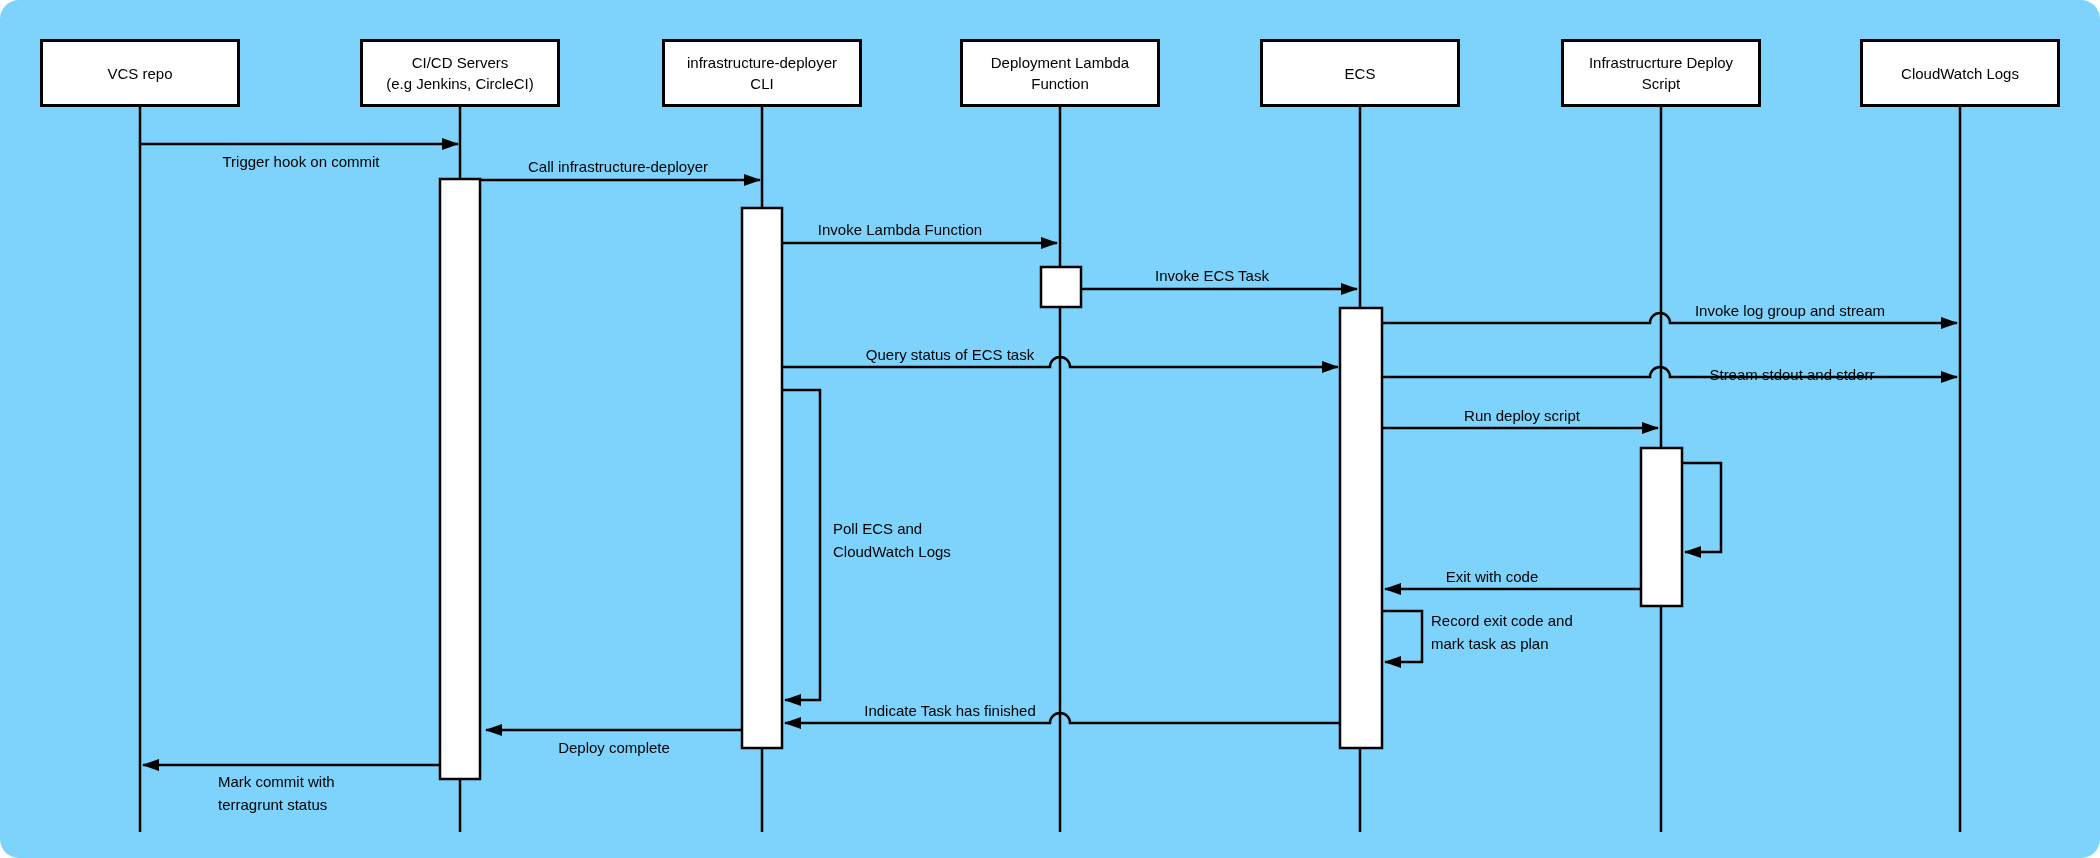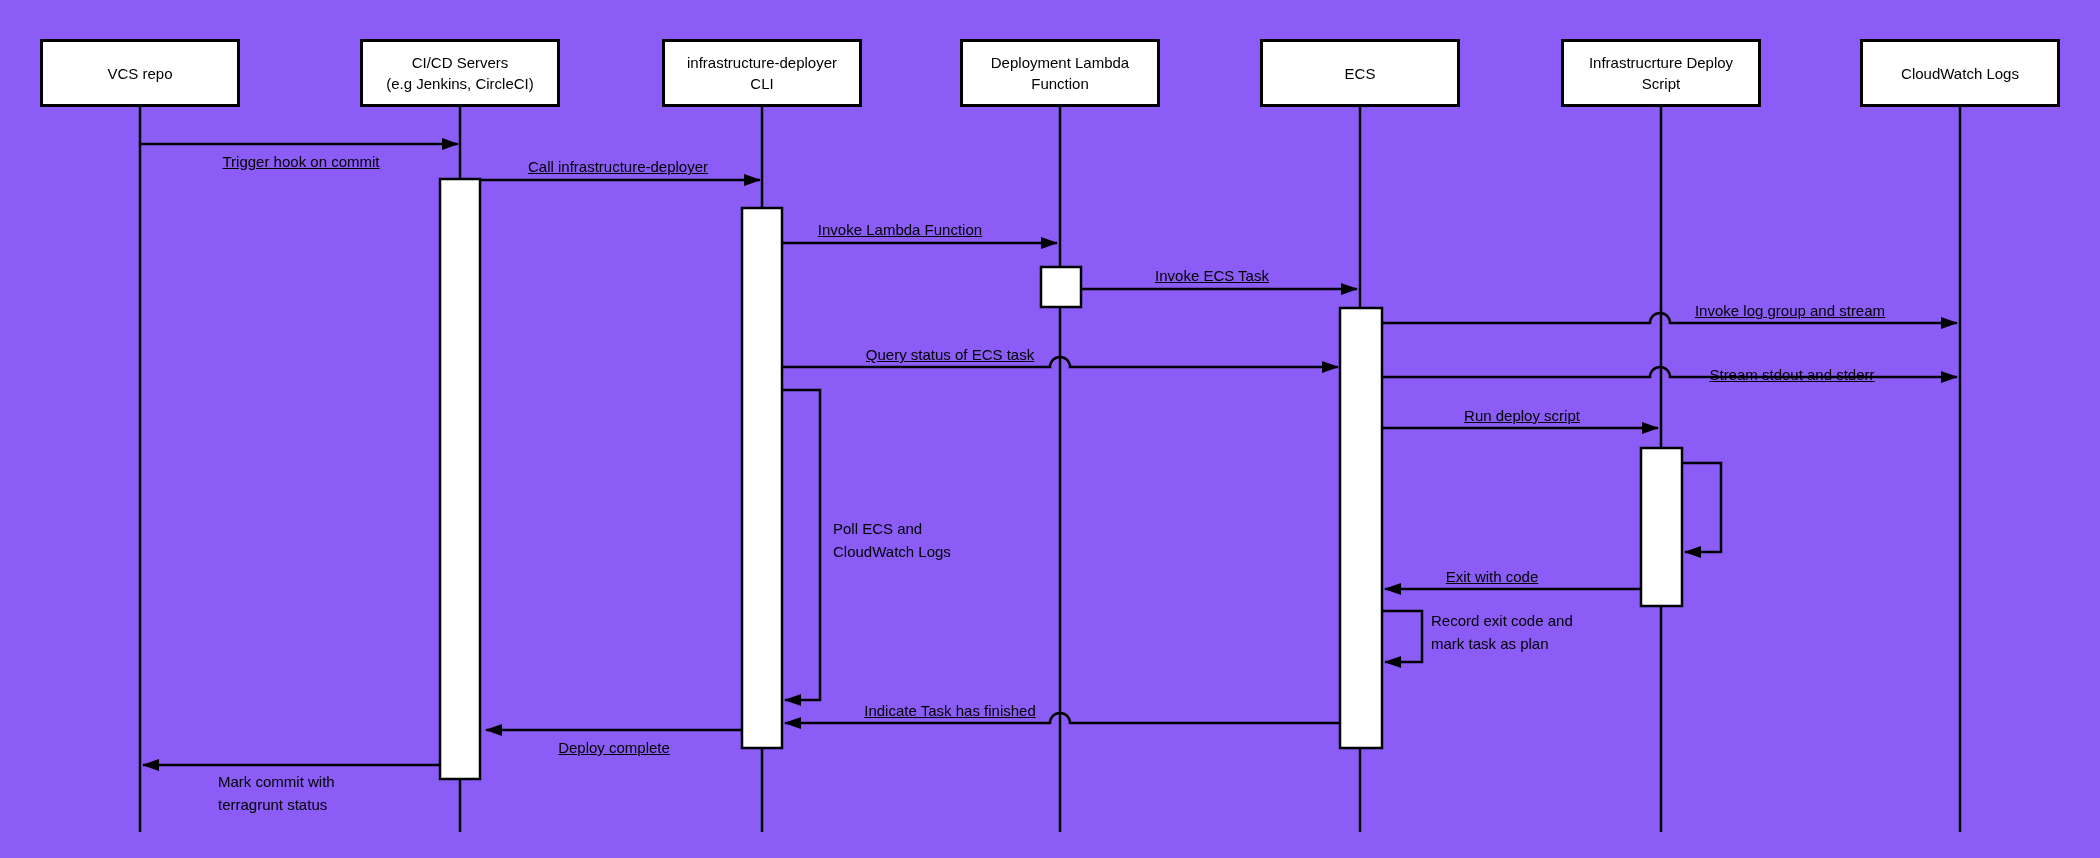--- a/index.html
+++ b/index.html
@@ -4,24 +4,25 @@
 <style>
   html, body {
     margin: 0;
     padding: 0;
     background: #ffffff;
   }
   .canvas {
     position: relative;
     width: 2100px;
     height: 858px;
-    background: #8b5cf6;
+    background: #7dd3fc;
     font-family: "Liberation Sans", sans-serif;
     color: #000000;
     overflow: hidden;
+    border-radius: 19px;
   }
   .canvas svg {
     position: absolute;
     left: 0;
     top: 0;
   }
   .actor {
     position: absolute;
     top: 39px;
     width: 200px;
@@ -39,21 +40,20 @@
   }
   .msg-label {
     position: absolute;
     font-size: 15px;
     line-height: 23px;
     white-space: nowrap;
   }
   .msg-label.centered {
     transform: translateX(-50%);
     text-align: left;
-    text-decoration: underline;
   }
 </style>
 </head>
 <body>
 
 <div class="canvas">
 
   <svg width="2100" height="858" viewBox="0 0 2100 858">
     <defs>
       <marker id="arrow" markerWidth="18" markerHeight="12" refX="16" refY="6" orient="auto" markerUnits="userSpaceOnUse">

